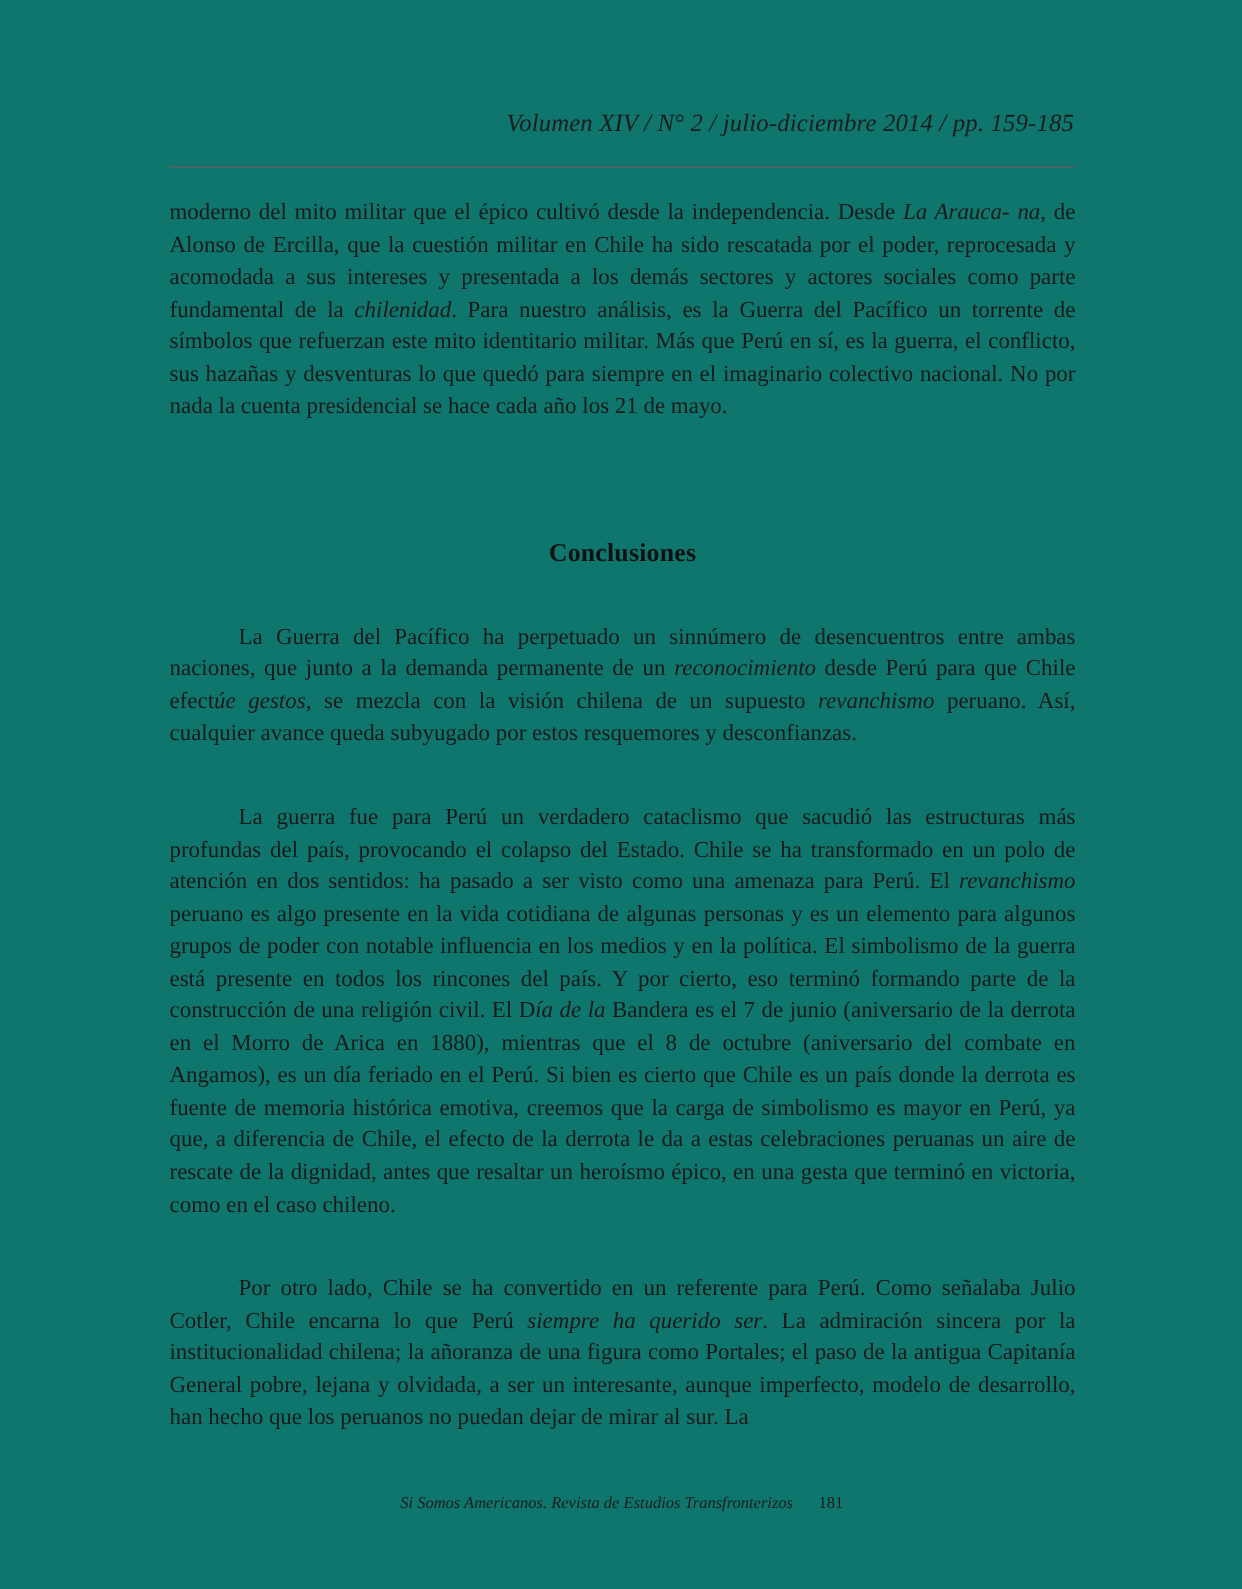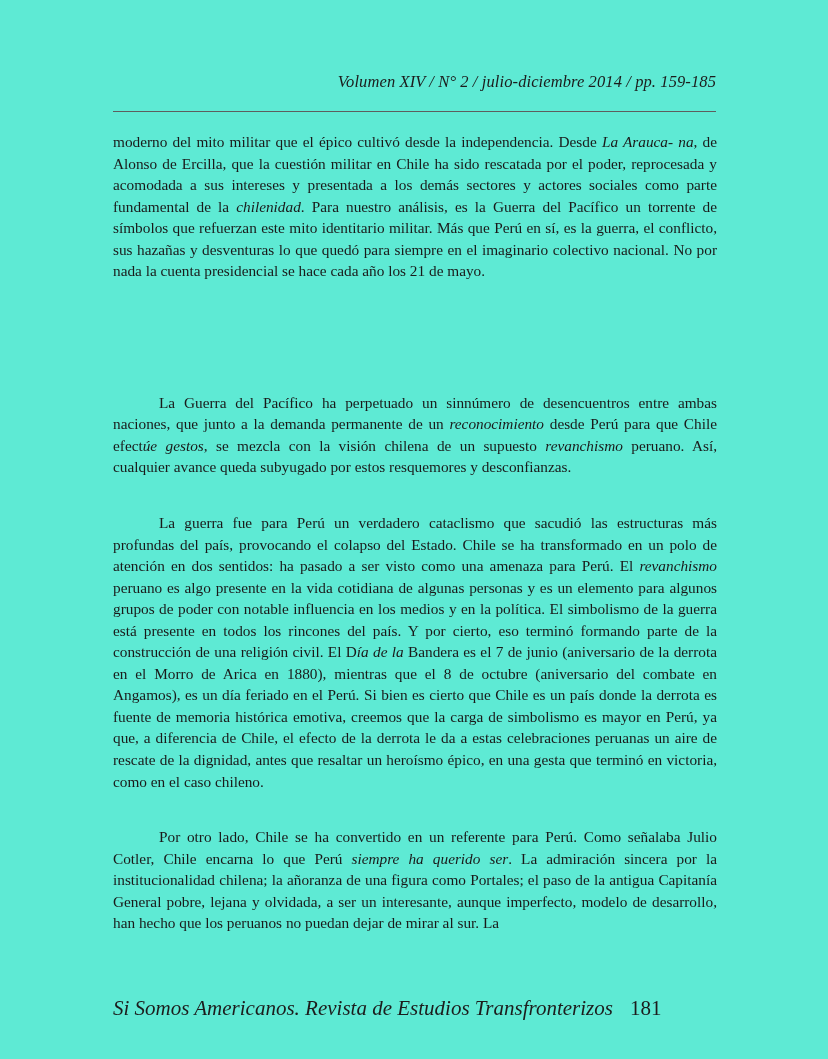--- a/index.html
+++ b/index.html
@@ -14,21 +14,21 @@
     position: relative;
     overflow: hidden;
     font-family: "Liberation Serif", "DejaVu Serif", serif;
     color: #1a1a1a;
     -webkit-font-smoothing: antialiased;
   }
 
   .page {
     position: absolute;
     inset: 0;
-    background: #5eead4;
+    background: #0f766e;
   }
 
   
   .running-head {
     position: absolute;
     left: 113px;
     top: 72px;
     width: 603px;
     text-align: right;
     font-style: italic;
@@ -88,22 +88,22 @@
 
   em, .it {
   }
 
   
   .footer {
     position: absolute;
     left: 113px;
     top: 996px;
     width: 603px;
-    text-align: left;
-    font-size: 21px;
+    text-align: center;
+    font-size: 11px;
     white-space: nowrap;
     color: #1c1c1c;
   }
   .footer .journal {
     font-style: italic;
   }
   .footer .folio {
     font-style: normal;
     margin-left: 17px;
   }
@@ -117,20 +117,21 @@
 
   <div class="head-rule"></div>
 
   <div class="column">
 
     <p class="body-par"><span>moderno del mito militar que el épico cultivó desde la independencia. Desde </span><em class="it">La Arauca-
 na</em><span>, de Alonso de Ercilla, que la cuestión militar en Chile ha sido rescatada por el poder, reprocesada y acomodada a sus intereses y presentada a los demás sectores y actores sociales como parte fundamental de la </span><em class="it">chilenidad</em><span>. Para nuestro análisis, es la Guerra del Pacífico un torrente de símbolos que refuerzan este mito identitario militar. Más que Perú en sí, es la guerra, el conflicto, sus hazañas y desventuras lo que quedó para siempre en el imaginario colectivo nacional. No por nada la cuenta presidencial se hace cada año los 21 de mayo.</span></p>
 
     <div class="gap-after-intro"></div>
 
+    <h2 class="section-heading">Conclusiones</h2>
 
     <div class="gap-after-heading"></div>
 
     <p class="body-par indent"><span>La Guerra del Pacífico ha perpetuado un sinnúmero de desencuentros entre ambas naciones, que junto a la demanda permanente de un </span><em class="it">reconocimiento</em><span> desde Perú para que Chile efect</span><em class="it">úe gestos</em><span>, se mezcla con la visión chilena de un supuesto </span><em class="it">revanchismo</em><span> peruano. Así, cualquier avance queda subyugado por estos resquemores y desconfianzas.</span></p>
 
     <div class="gap-par"></div>
 
     <p class="body-par indent"><span>La guerra fue para Perú un verdadero cataclismo que sacudió las estructuras más profundas del país, provocando el colapso del Estado. Chile se ha transformado en un polo de atención en dos sentidos: ha pasado a ser visto como una amenaza para Perú. El </span><em class="it">revanchismo</em><span> peruano es algo presente en la vida cotidiana de algunas personas y es un elemento para algunos grupos de poder con notable influencia en los medios y en la política. El simbolismo de la guerra está presente en todos los rincones del país. Y por cierto, eso terminó formando parte de la construcción de una religión civil. El D</span><em class="it">ía de la</em><span> Bandera es el 7 de junio (aniversario de la derrota en el Morro de Arica en 1880), mientras que el 8 de octubre (aniversario del combate en Angamos), es un día feriado en el Perú. Si bien es cierto que Chile es un país donde la derrota es fuente de memoria histórica emotiva, creemos que la carga de simbolismo es mayor en Perú, ya que, a diferencia de Chile, el efecto de la derrota le da a estas celebraciones peruanas un aire de rescate de la dignidad, antes que resaltar un heroísmo épico, en una gesta que terminó en victoria, como en el caso chileno.</span></p>
 
     <div class="gap-par"></div>

